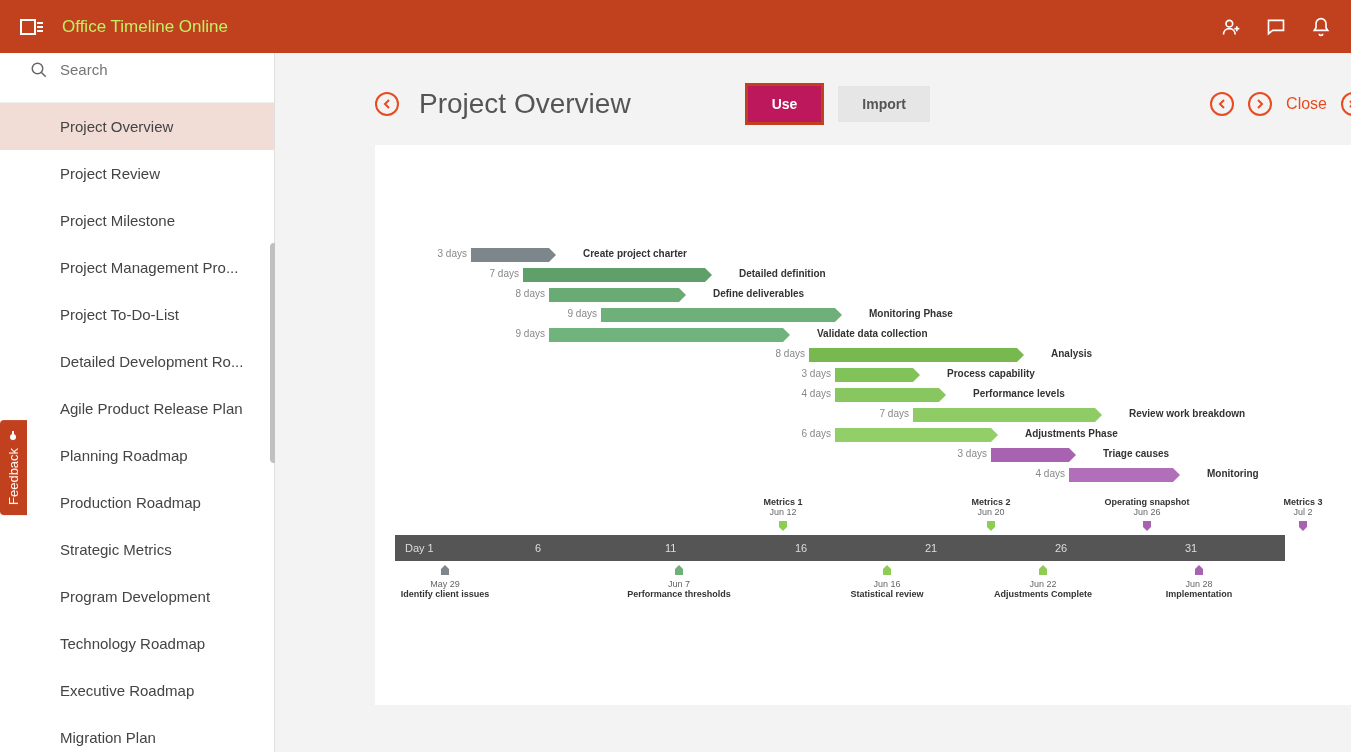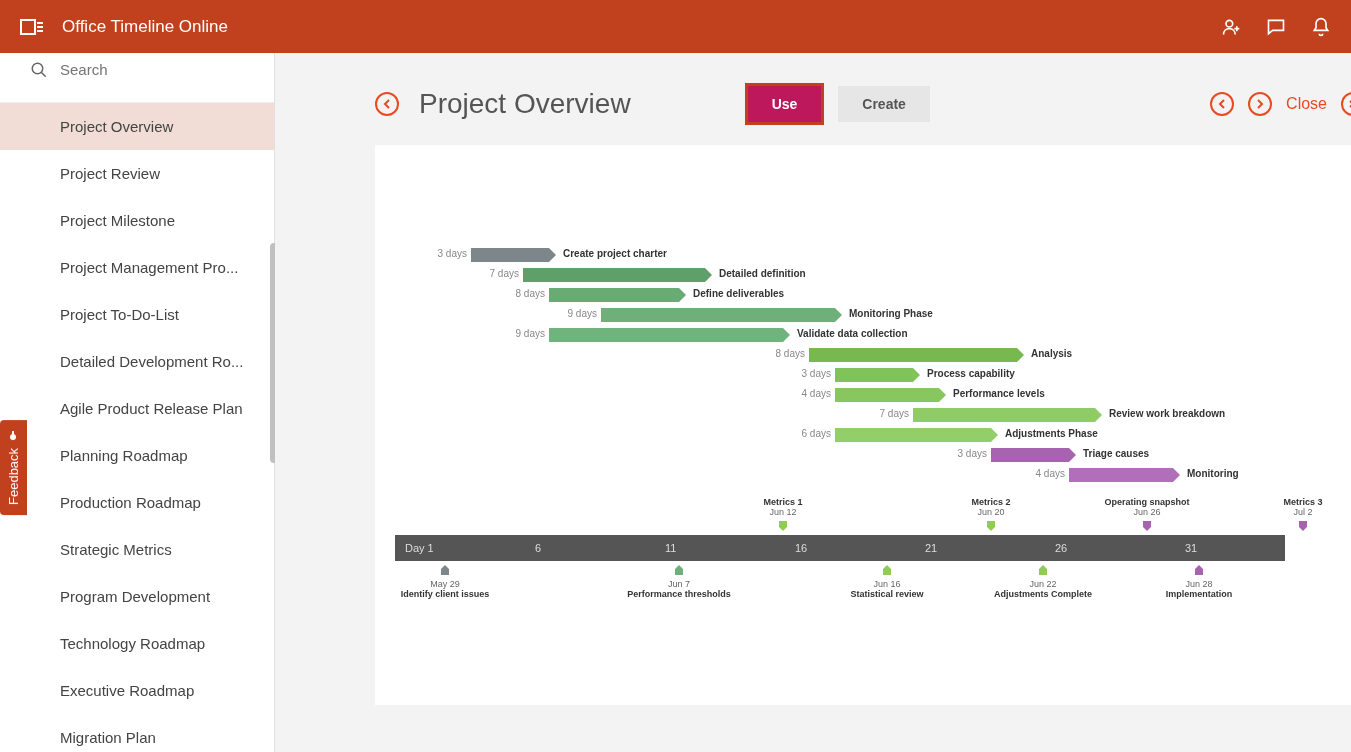--- a/index.html
+++ b/index.html
@@ -1,17 +1,17 @@
 <!DOCTYPE html>
 <html><head>
 <meta charset="utf-8">
 <style>
   * { box-sizing: border-box; margin: 0; padding: 0; }
   body { font-family: 'Segoe UI', Arial, sans-serif; background: #f0f0f0; width: 1351px; height: 752px; overflow: hidden; }
-  .header { background: #c1401e; height: 53px; display: flex; align-items: center; padding: 0 20px; color: #ffffff; }
+  .header { background: #c1401e; height: 53px; display: flex; align-items: center; padding: 0 20px; color: #bef264; }
   .logo-icon { width: 24px; height: 20px; margin-right: 18px; }
   .app-title { font-size: 17px; font-weight: 400; flex: 1; }
   .header-icons { display: flex; gap: 25px; }
   .header-icons svg { width: 20px; height: 20px; cursor: pointer; }
   .layout { display: flex; height: 699px; }
   .sidebar { width: 300px; background: #fff; border-right: 1px solid #e0e0e0; position: relative; }
   .search-row { height: 50px; display: flex; align-items: center; padding: 0 15px 16px 30px; border-bottom: 1px solid #eee; }
   .search-row svg { width: 18px; height: 18px; fill: #666; margin-right: 12px; }
   .search-row input { border: none; outline: none; font-size: 15px; color: #555; flex: 1; background: transparent; }
   .side-list { overflow-y: auto; height: 648px; }
@@ -28,21 +28,21 @@
   .btn-import { background: #e6e6e6; color: #555; font-weight: 600; }
   .toolbar-right { position: absolute; right: 0; display: flex; align-items: center; gap: 14px; }
   .nav-circle { width: 24px; height: 24px; border: 2px solid #e84b20; border-radius: 50%; display: flex; align-items: center; justify-content: center; cursor: pointer; color: #e84b20; }
   .close-text { color: #e84b20; font-size: 16px; cursor: pointer; }
   .canvas { background: #fff; width: 990px; height: 560px; position: relative; }
   .gantt { position: absolute; left: 50px; top: 100px; width: 890px; }
   .grow { position: relative; height: 20px; }
   .gbar { position: absolute; height: 14px; top: 3px; }
   .gbar::after { content: ''; position: absolute; right: -7px; top: 0; border-top: 7px solid transparent; border-bottom: 7px solid transparent; }
   .gdur { position: absolute; font-size: 10px; color: #888; top: 3px; text-align: right; }
-  .glabel { position: absolute; font-size: 10px; color: #333; font-weight: 600; top: 3px; }
+  .glabel { position: absolute; font-size: 10px; color: #333; font-weight: 600; top: 3px; margin-left: 20px; }
   .tband { position: absolute; left: 20px; width: 890px; height: 26px; background: #555; top: 390px; display: flex; align-items: center; }
   .tick { position: absolute; font-size: 11px; color: #ddd; }
   .ms-top { position: absolute; font-size: 9px; color: #333; font-weight: 600; text-align: center; width: 90px; }
   .ms-top-date { font-weight: 400; color: #666; display: block; }
   .ms-arrow { width: 14px; height: 14px; margin: 2px auto 0; }
   .ms-bot { position: absolute; font-size: 9px; color: #333; font-weight: 600; text-align: center; width: 120px; }
   .ms-bot-date { font-weight: 400; color: #666; display: block; }
 </style>
 </head>
 <body>
@@ -102,21 +102,21 @@
 
   <div class="main">
     <div class="toolbar">
       <div class="back-arrow">
         <svg width="12" height="12" viewBox="0 0 12 12">
             <path d="M8 2L4 6l4 4" fill="none" stroke="#e84b20" stroke-width="2"></path>
           </svg>
       </div>
       <div class="page-title">Project Overview</div>
       <button class="btn btn-use">Use</button>
-      <button class="btn btn-import">Create</button>
+      <button class="btn btn-import">Import</button>
       <div class="toolbar-right">
         <div class="nav-circle">
             <svg width="10" height="10" viewBox="0 0 10 10">
               <path d="M7 1L3 5l4 4" fill="none" stroke="#e84b20" stroke-width="2"></path>
             </svg>
           </div>
         <div class="nav-circle">
             <svg width="10" height="10" viewBox="0 0 10 10">
               <path d="M3 1l4 4-4 4" fill="none" stroke="#e84b20" stroke-width="2"></path>
             </svg>

